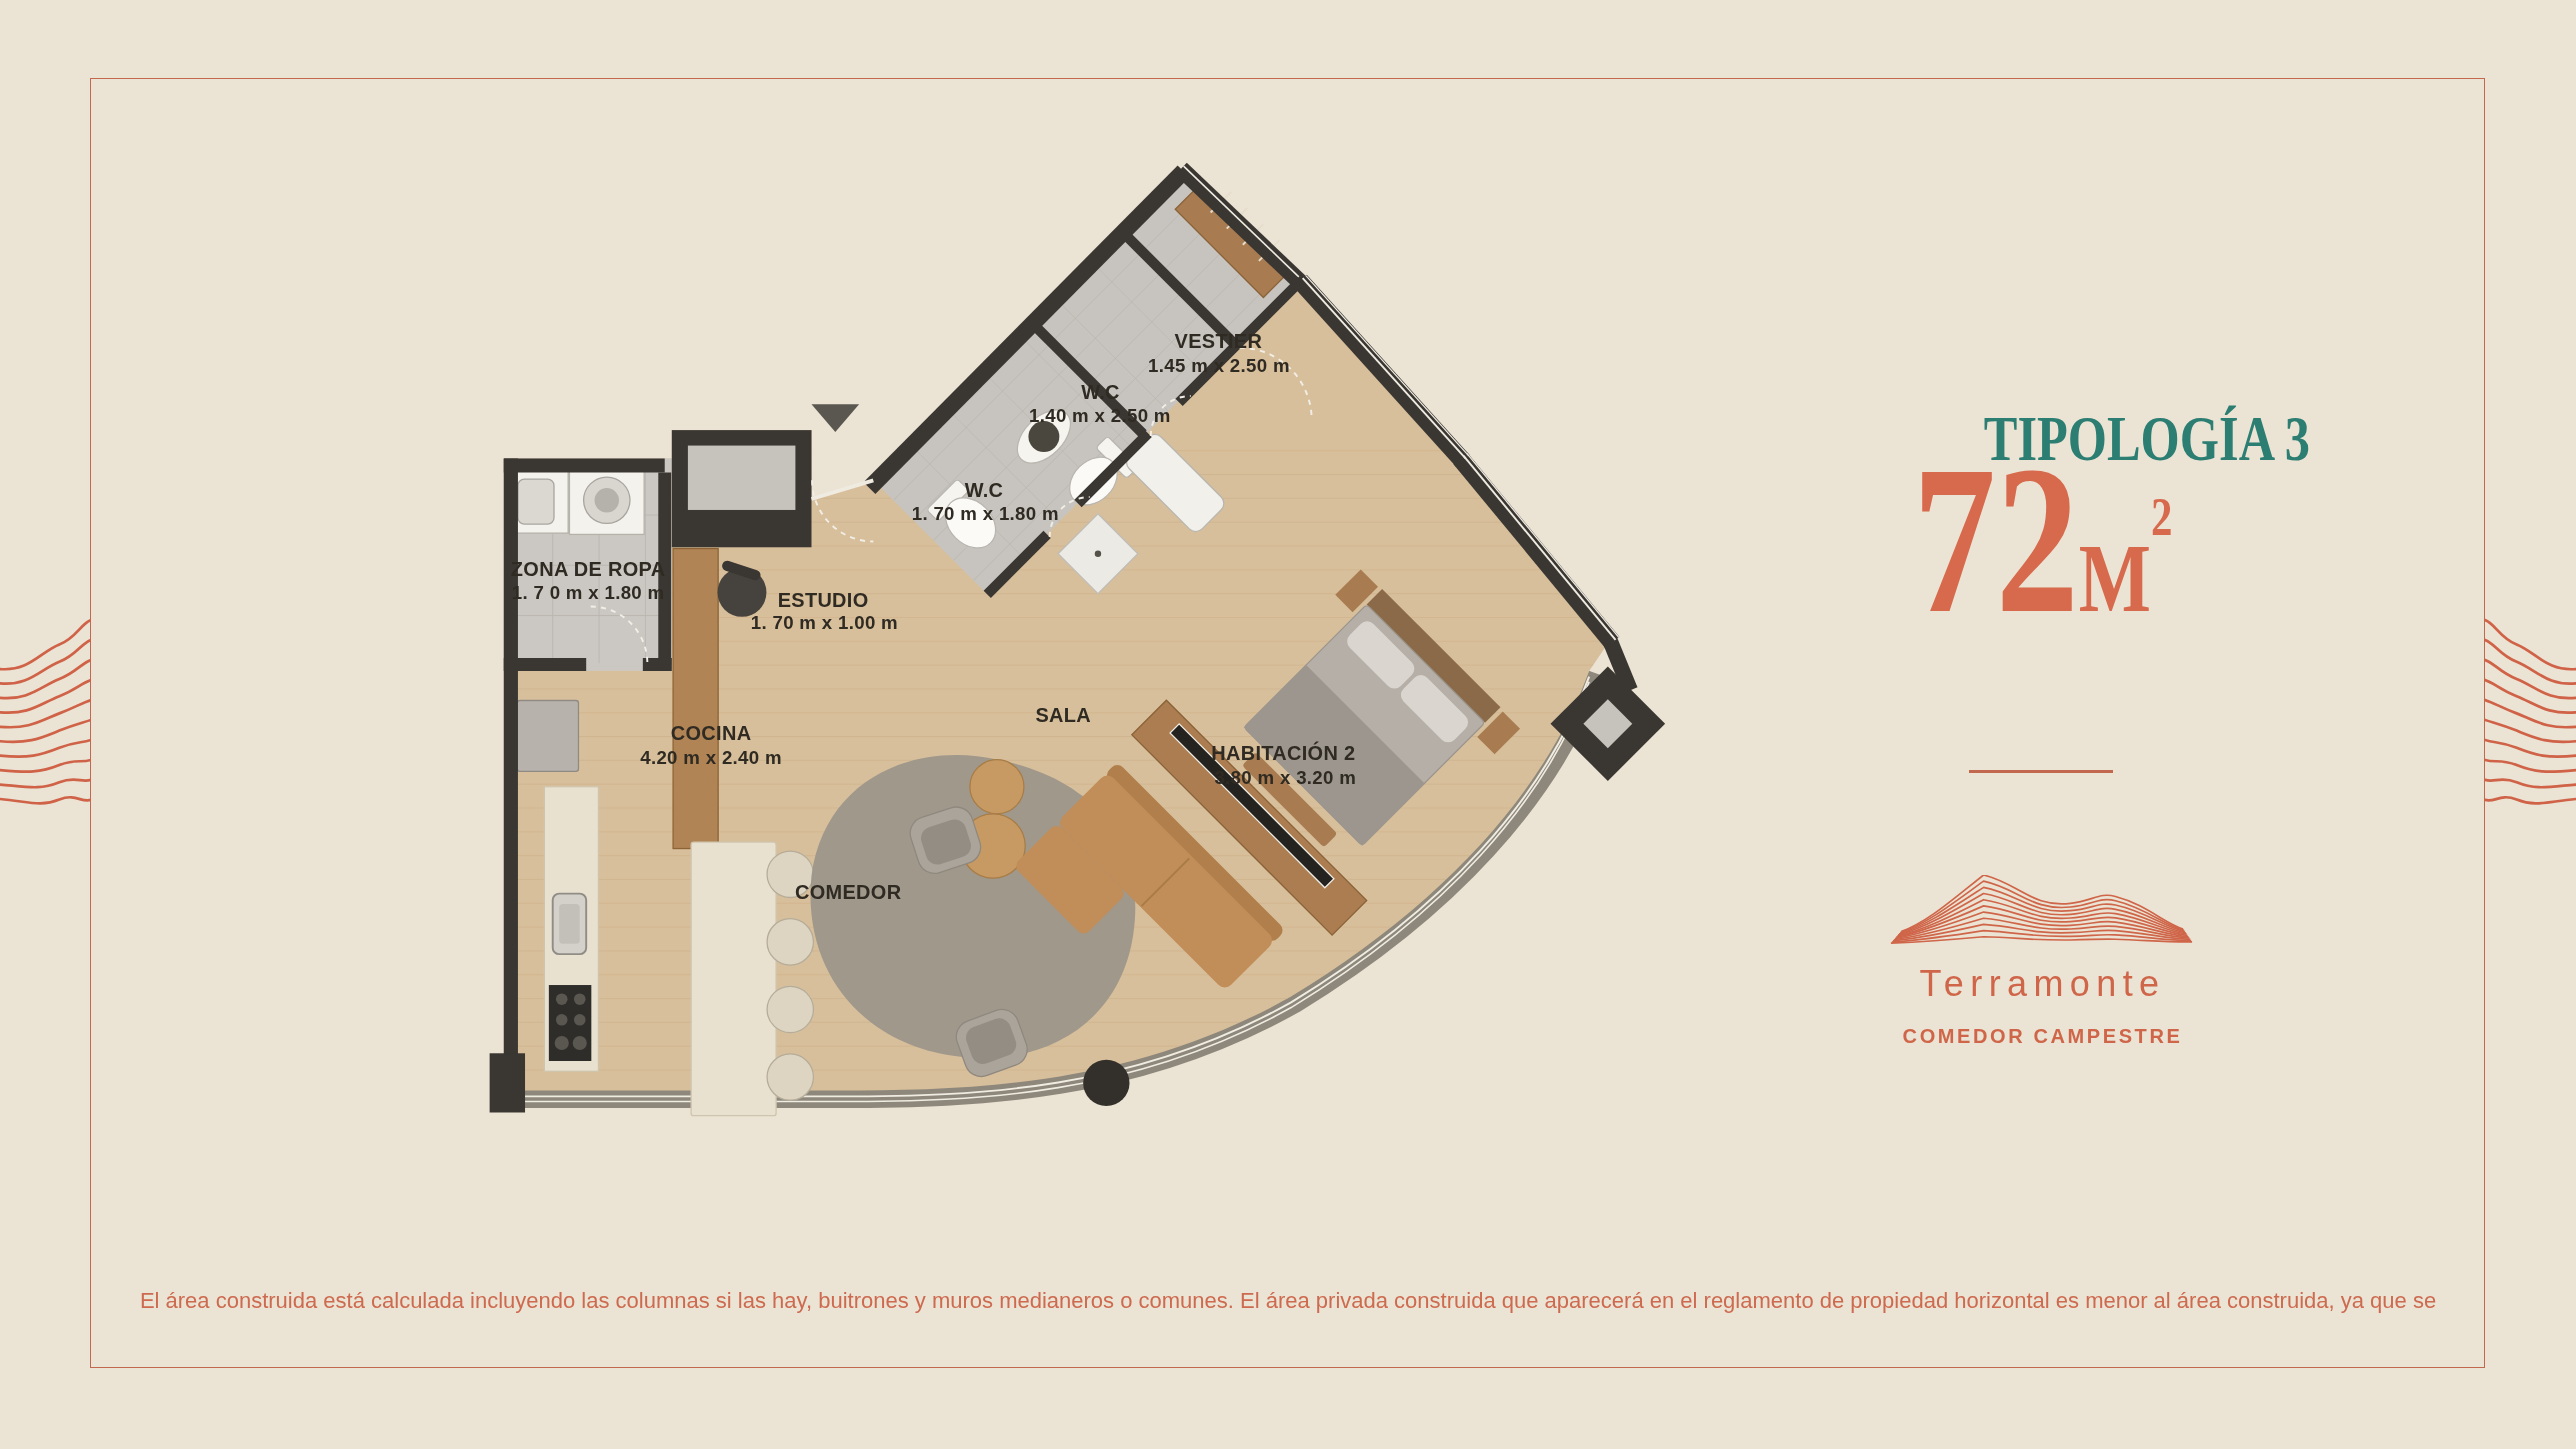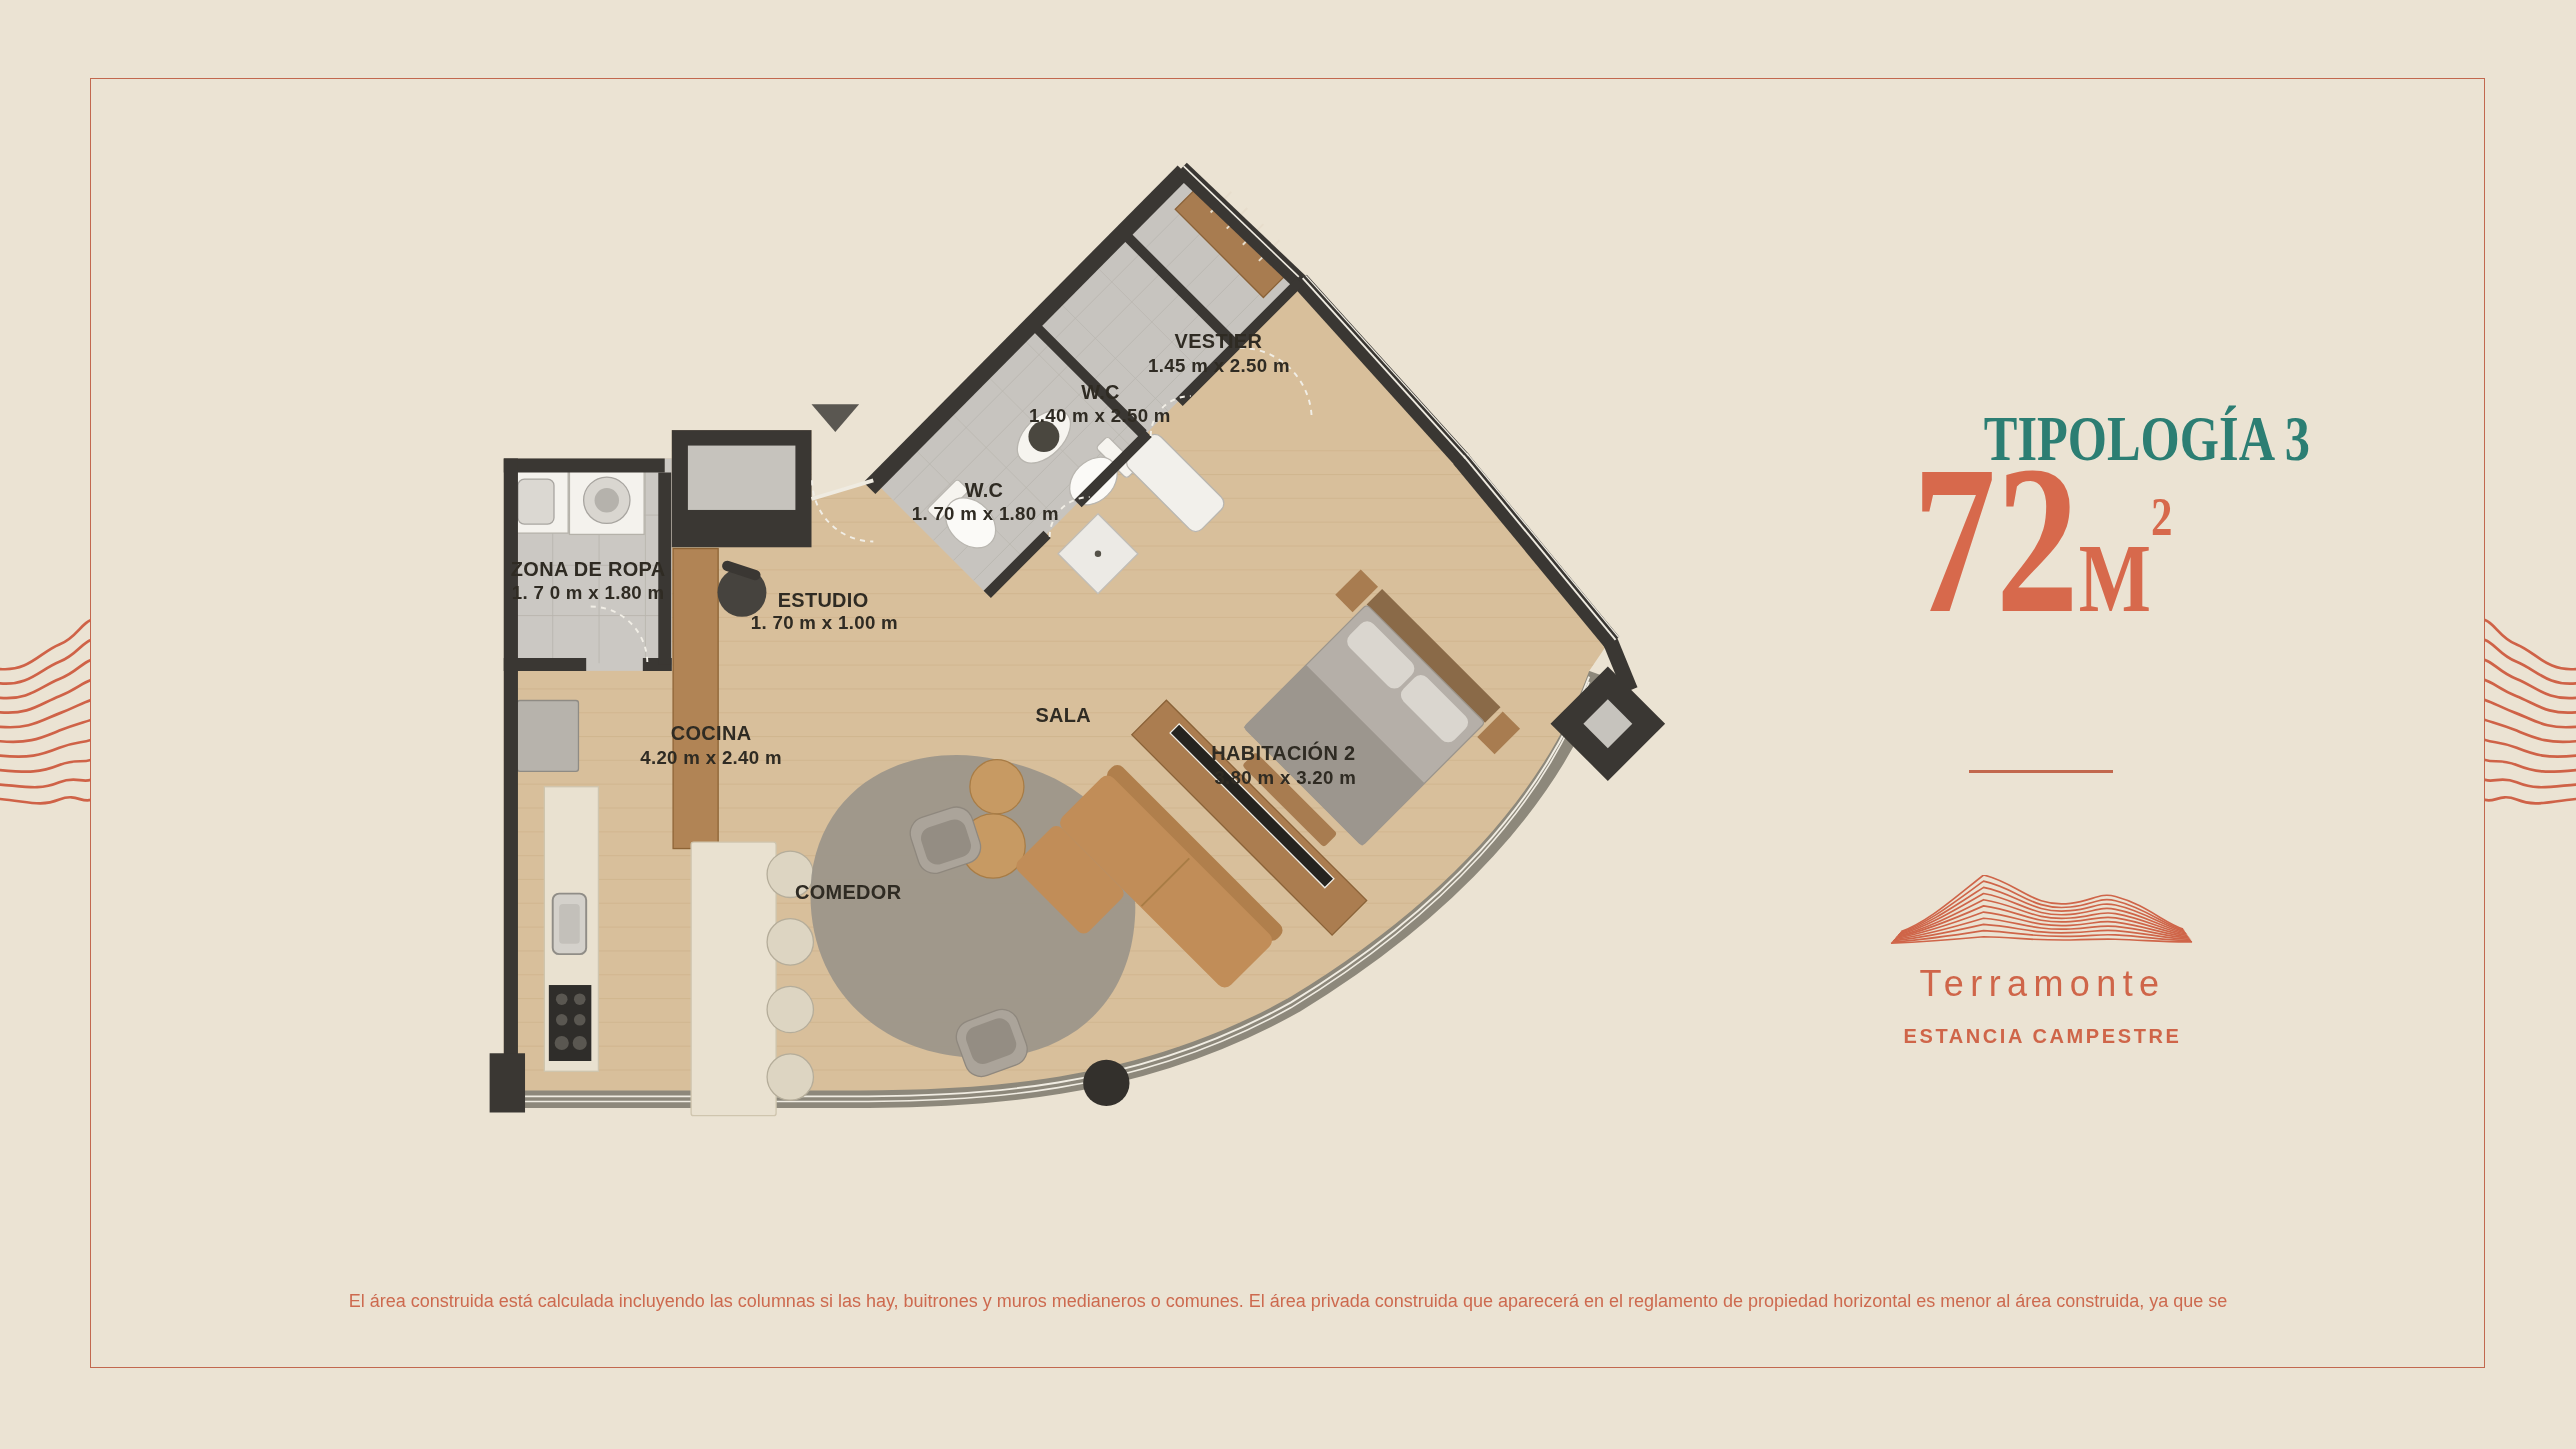--- a/index.html
+++ b/index.html
@@ -39,21 +39,21 @@
   .wordmark{
     position:absolute;left:1817px;top:963px;width:451px;text-align:center;
     color:#cf6549;font-size:36px;letter-spacing:6.4px;font-weight:400;white-space:nowrap;
   }
   .tagline{
     position:absolute;left:1817px;top:1025px;width:451px;text-align:center;
     color:#cf6549;font-size:20px;letter-spacing:2.6px;font-weight:600;white-space:nowrap;
   }
   .disclaimer{
     position:absolute;left:129px;top:1287px;width:2318px;text-align:center;
-    color:#cd6a4f;font-size:18px;line-height:28px;font-weight:400;
+    color:#cd6a4f;font-size:22px;line-height:28px;font-weight:400;
   }
 </style>
 </head>
 <body>
 
 <div class="frame"></div>
 
 <svg id="fan-left" class="fan" width="91" height="303" viewBox="0 0 141 470">
   <g id="fan-left-g">
       <path d="M 0 90 C 45 94, 62 64, 92 52 C 118 42, 126 19, 141 14" fill="none" stroke="#cf6247" stroke-width="4.2" stroke-linecap="round"></path>
@@ -355,18 +355,18 @@
       <path d="M 12.4 98.8 C 54.4 91.384, 100 76.14, 150 57.599999999999994 C 205 63.779999999999994, 225 81.496, 285 78.19999999999999 C 320 76.55199999999999, 330 69.96, 355 73.256 C 402 79.024, 432 93.032, 468.4 96" fill="none" stroke="#cf6549" stroke-width="2.6"></path>
       <path d="M 14 97 C 56 88.18, 100 70.05, 150 48 C 205 55.35, 225 76.42, 285 72.5 C 320 70.53999999999999, 330 62.7, 355 66.62 C 402 73.48, 432 90.14, 467 94" fill="none" stroke="#cf6549" stroke-width="2.6"></path>
       <path d="M 15.600000000000001 95.2 C 57.6 84.976, 100 63.96000000000001, 150 38.400000000000006 C 205 46.92, 225 71.34400000000001, 285 66.80000000000001 C 320 64.528, 330 55.440000000000005, 355 59.984 C 402 67.936, 432 87.248, 465.6 92" fill="none" stroke="#cf6549" stroke-width="2.6"></path>
       <path d="M 17.200000000000003 93.4 C 59.2 81.772, 100 57.870000000000005, 150 28.80000000000001 C 205 38.49000000000001, 225 66.268, 285 61.10000000000001 C 320 58.516000000000005, 330 48.180000000000014, 355 53.348000000000006 C 402 62.39200000000001, 432 84.35600000000001, 464.2 90" fill="none" stroke="#cf6549" stroke-width="2.6"></path>
       <path d="M 18.8 91.6 C 60.8 78.568, 100 51.779999999999994, 150 19.19999999999999 C 205 30.059999999999988, 225 61.19199999999999, 285 55.39999999999999 C 320 52.50399999999999, 330 40.919999999999995, 355 46.71199999999999 C 402 56.84799999999999, 432 81.464, 462.8 88" fill="none" stroke="#cf6549" stroke-width="2.6"></path>
       <path d="M 20.4 89.8 C 62.4 75.364, 100 45.69, 150 9.599999999999994 C 205 21.629999999999995, 225 56.116, 285 49.699999999999996 C 320 46.49199999999999, 330 33.66, 355 40.07599999999999 C 402 51.303999999999995, 432 78.572, 461.4 86" fill="none" stroke="#cf6549" stroke-width="2.6"></path>
       <path d="M 22 88 C 64 72.16, 100 39.6, 150 0 C 205 13.2, 225 51.04, 285 44 C 320 40.48, 330 26.400000000000006, 355 33.44 C 402 45.760000000000005, 432 75.68, 460 84" fill="none" stroke="#cf6549" stroke-width="2.6"></path>
     </g>
 </svg>
 <div class="wordmark">Terramonte</div>
-<div class="tagline">ESTANCIA CAMPESTRE</div>
+<div class="tagline">COMEDOR CAMPESTRE</div>
 
 <div class="disclaimer">
   <span>El área construida está calculada incluyendo las columnas si las hay, buitrones y muros medianeros o comunes. El área privada construida que aparecerá en el reglamento de propiedad horizontal es menor al área construida, ya que se</span><br>
 </div>
 
 
 </body></html>

